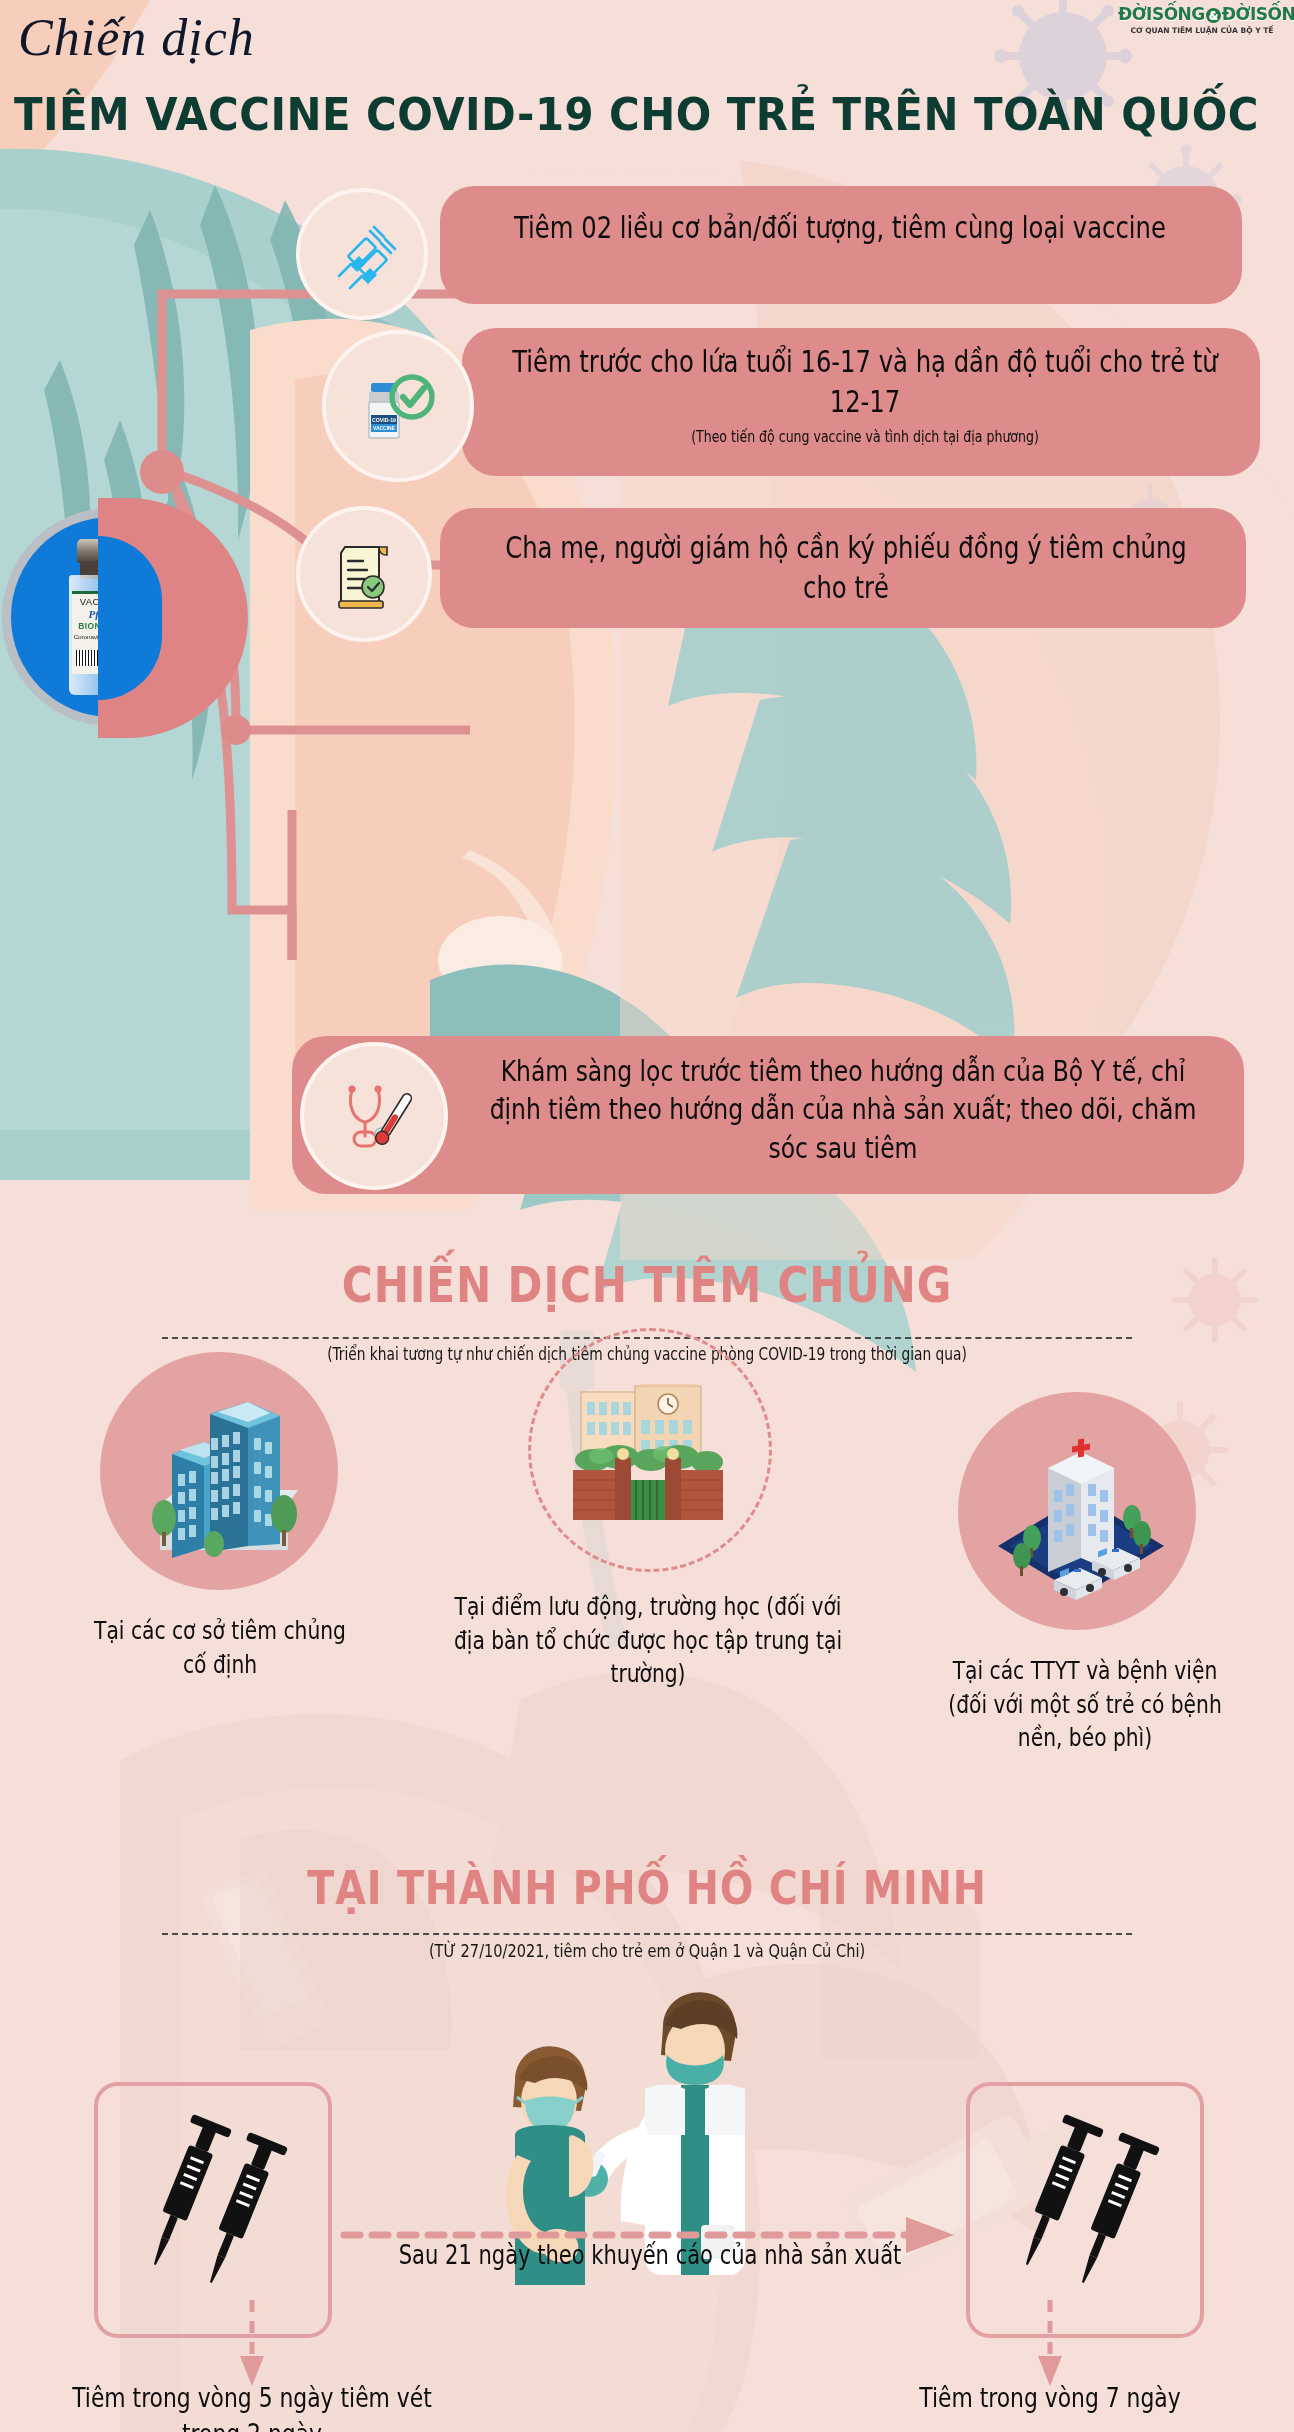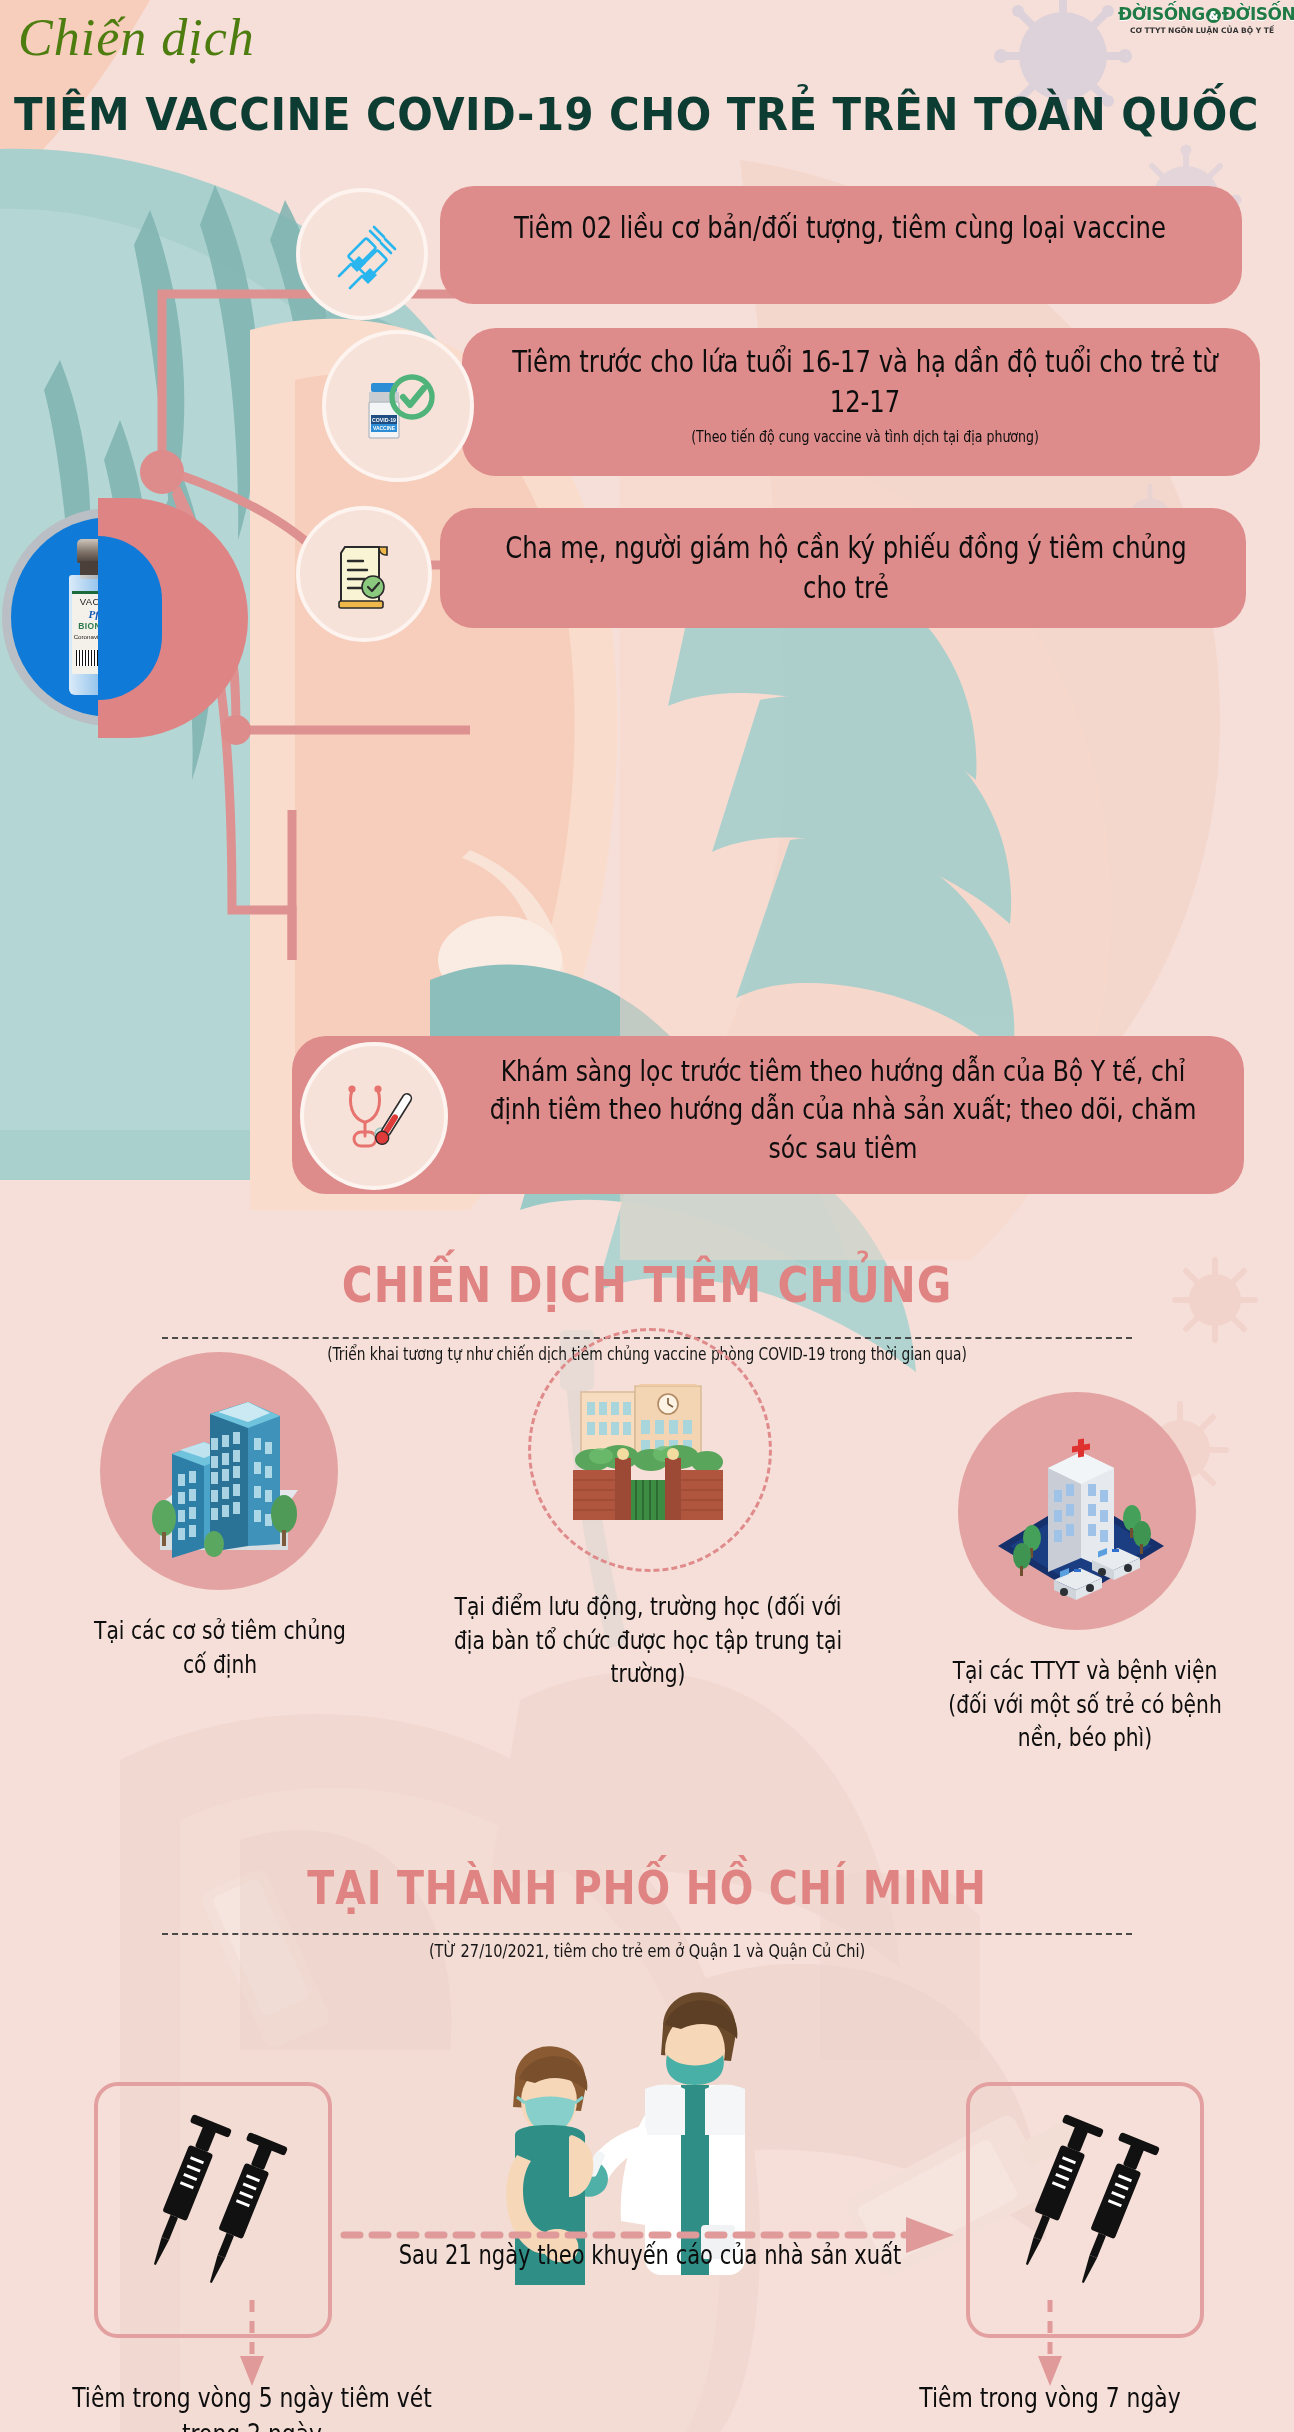--- a/index.html
+++ b/index.html
@@ -14,21 +14,21 @@
 
   
   .bg-layer{position:absolute;inset:0;z-index:0;pointer-events:none;}
   .bg-svg{position:absolute;inset:0;width:1294px;height:2432px;}
 
   
   .header{position:absolute;top:0;left:0;width:1294px;height:170px;z-index:30;}
   .script-title{
     position:absolute;left:18px;top:8px;
     font-family:"Liberation Serif", serif;
-    font-style:italic;font-size:52px;color:#4d7c0f;
+    font-style:italic;font-size:52px;color:#0f172a;
     letter-spacing:1px;
   }
   .main-title{
     position:absolute;left:14px;top:88px;width:1280px;
     font-family:"DejaVu Sans", sans-serif;
     font-weight:bold;
     font-size:45px;
     color:#0d3c33;
     letter-spacing:0.5px;
     transform:scaleX(0.93);
@@ -333,21 +333,21 @@
 
   <div class="header">
     <div class="script-title">Chiến dịch</div>
     <div class="main-title">TIÊM VACCINE COVID-19 CHO TRẺ TRÊN TOÀN QUỐC</div>
   </div>
 
   <div class="logo">
     <div class="logo-main">
       <span>ĐỜISỐNG</span><span class="amp">&amp;</span><span>ĐỜISỐNG</span>
     </div>
-    <div class="logo-sub">CƠ TTYT NGÔN LUẬN CỦA BỘ Y TẾ</div>
+    <div class="logo-sub">CƠ QUAN TIÊM LUẬN CỦA BỘ Y TẾ</div>
   </div>
 
   <div class="connectors">
     <svg width="700" height="1060" viewBox="0 0 700 1060">
       <g fill="none" stroke="#dd9191" stroke-width="9">
 
         <path d="M162 290 L162 124 L470 124"></path>
 
         <path d="M180 305 C250 330 300 360 330 395 L470 395"></path>
 

